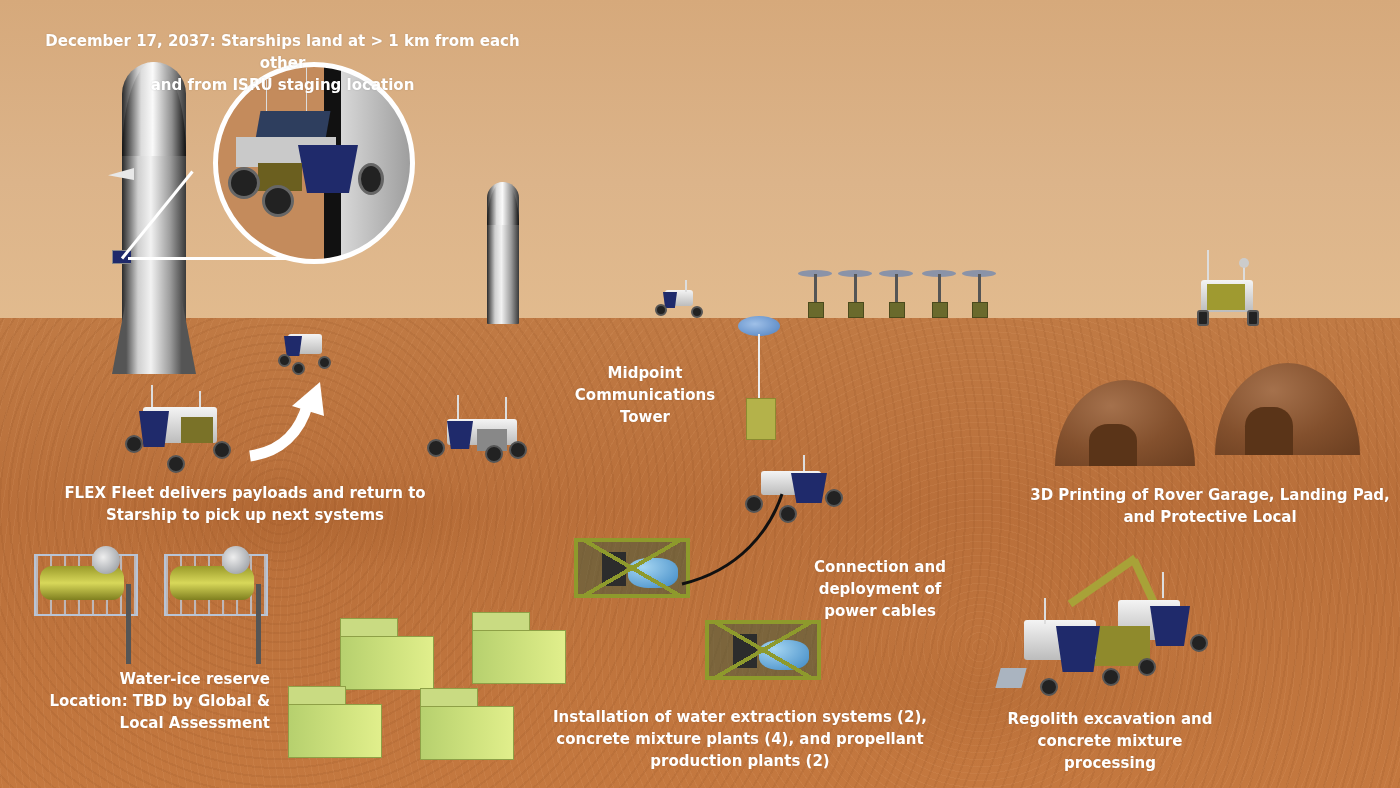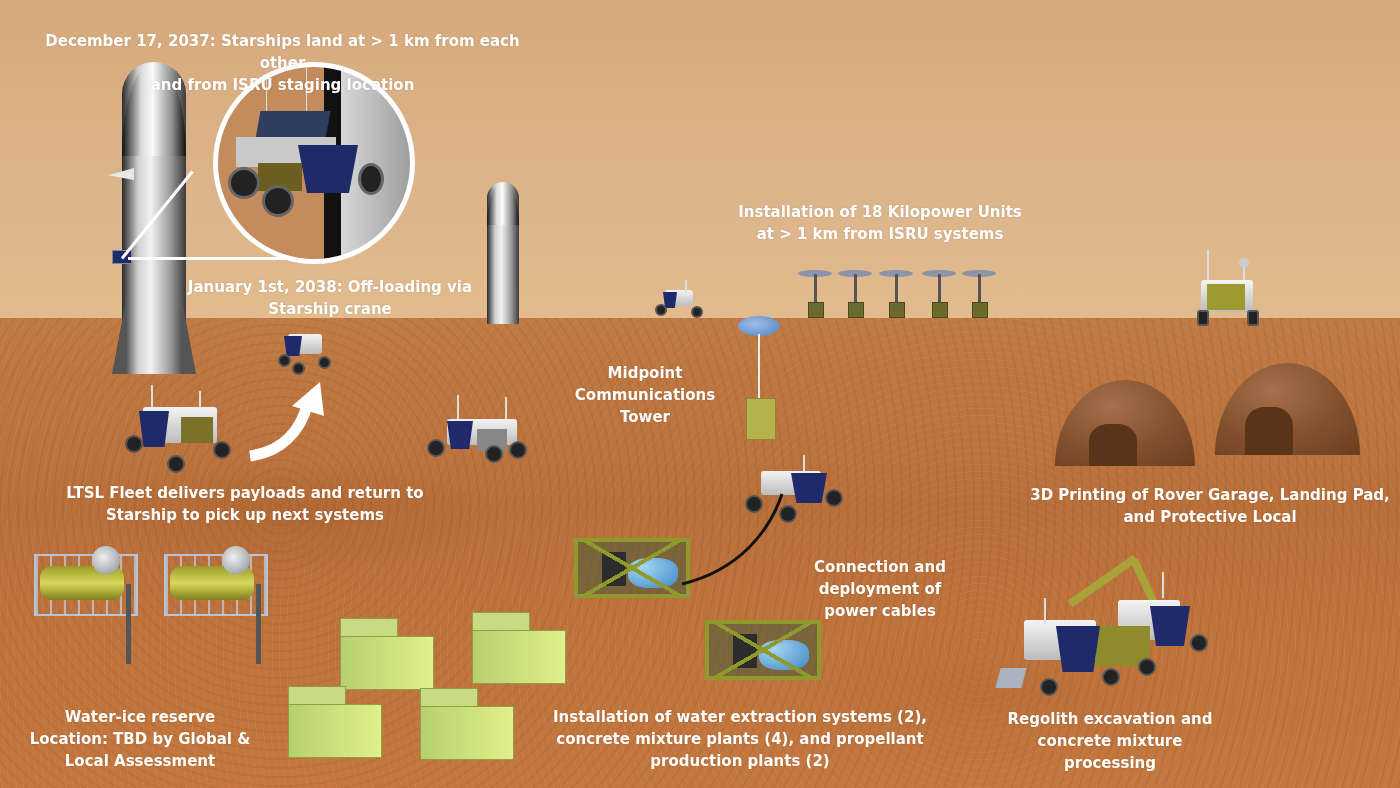--- a/index.html
+++ b/index.html
@@ -98,35 +98,31 @@
     <div style="position:absolute; left:18px; top:70px; width:100px; height:30px; background:#c9c9c9;"></div>
     <div style="position:absolute; left:80px; top:78px; width:60px; height:48px; background:#1f2a6b; clip-path:polygon(0 0,100% 0,85% 100%,15% 100%);"></div>
     <div style="position:absolute; left:40px; top:96px; width:44px; height:28px; background:#6b5f1f;"></div>
     <div style="position:absolute; left:10px; top:100px; width:26px; height:26px; border-radius:50%; background:#222; border:3px solid #666;"></div>
     <div style="position:absolute; left:44px; top:118px; width:26px; height:26px; border-radius:50%; background:#222; border:3px solid #666;"></div>
     <div style="position:absolute; left:140px; top:96px; width:20px; height:26px; border-radius:50%; background:#222; border:3px solid #666;"></div>
   </div>
 
   <div class="label" style="left:20px; top:18px; width:525px;margin-top:12px;">December 17, 2037: Starships land at &gt; 1 km from each other
 and from ISRU staging location</div>
-  <div class="label" style="left:180px; top:276px; width:300px;">January 1st, 2038: Off-loading via
-Starship crane</div>
-  <div class="label" style="left:720px; top:201px; width:320px;">Installation of 18 Kilopower Units
-at &gt;  1 km from ISRU systems</div>
   <div class="label" style="left:570px; top:362px; width:150px;">Midpoint
 Communications
 Tower</div>
-  <div class="label" style="left:45px; top:482px; width:400px;">LTSL Fleet delivers payloads and return to
+  <div class="label" style="left:45px; top:482px; width:400px;">FLEX Fleet delivers payloads and return to
 Starship to pick up next systems</div>
   <div class="label" style="left:1020px; top:484px; width:380px;">3D Printing of Rover Garage, Landing Pad,
 and Protective Local</div>
   <div class="label" style="left:790px; top:556px; width:180px;">Connection and
 deployment of
 power cables</div>
-  <div class="label" style="left:10px; top:706px; width:260px;">Water-ice reserve
+  <div class="label" style="left:10px; top:668px; width:260px;text-align:right;">Water-ice reserve
 Location: TBD by Global &amp;
 Local Assessment</div>
   <div class="label" style="left:540px; top:706px; width:400px;">Installation of water extraction systems (2),
 concrete mixture plants (4), and propellant
 production plants (2)</div>
   <div class="label" style="left:980px; top:708px; width:260px;">Regolith excavation and
 concrete mixture
 processing</div>
 
   <div class="rover" style="left:278px; top:328px; width:56px; height:48px;">

